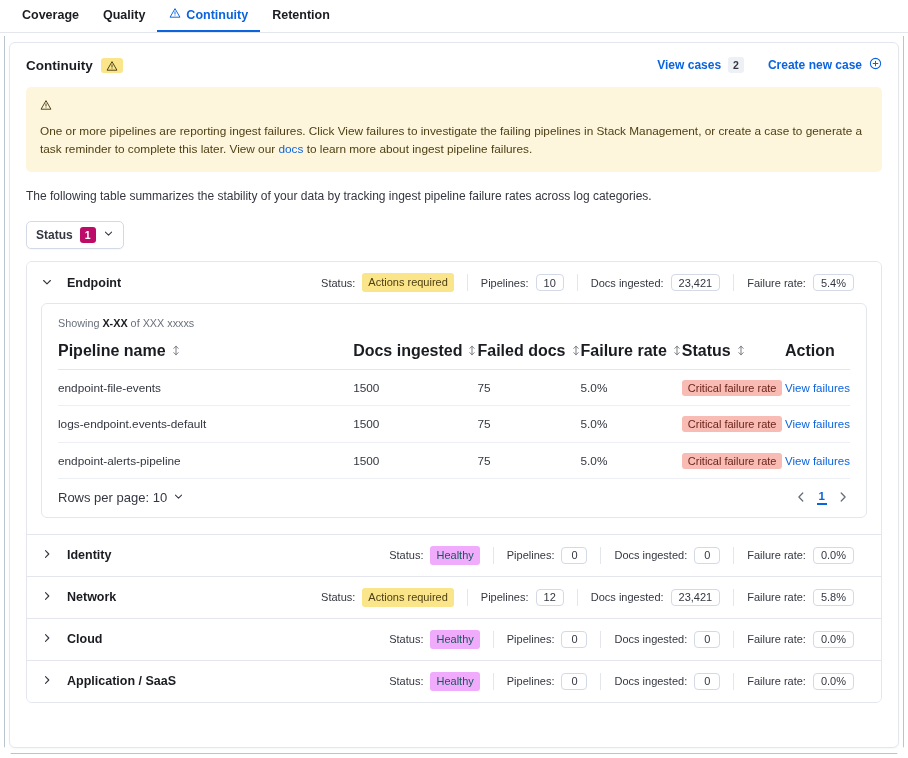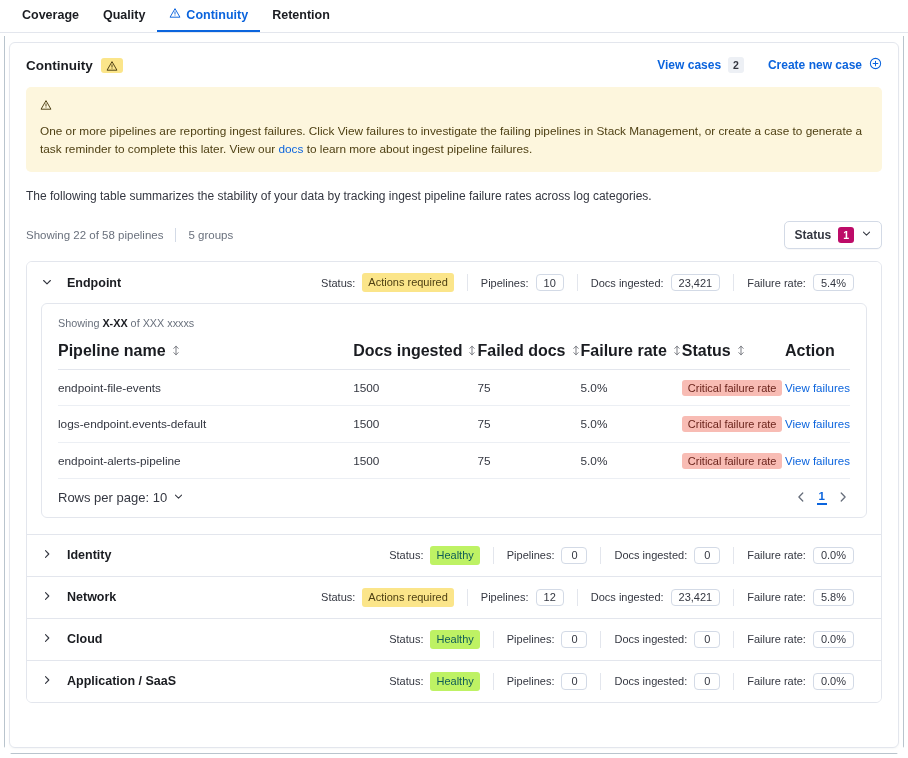--- a/index.html
+++ b/index.html
@@ -115,21 +115,21 @@
   .stat-val {
     font-size:11px; color:#343741; border:1px solid #d3dae6;
     border-radius:4px; padding:1.5px 7px; background:#fff; min-width:26px; text-align:center;
   }
   .stat-div { width:1px; height:17px; background:#e3e6ed; }
   .badge {
     font-size:11px; border-radius:3px; padding:2px 6px; line-height:1.3;
     white-space:nowrap;
   }
   .badge.warn { background:#fbe58a; color:#4d3f12; }
-  .badge.ok   { background:#bef264; color:#0f5c57; }
+  .badge.ok   { background:#f0abfc; color:#0f5c57; }
   .badge.crit { background:#f8bcb4; color:#6b241c; }
 
   .group-body { padding: 0 14px 16px 14px; background:#fff; }
   .inner-card {
     border:1px solid #e3e6ed; border-radius:6px; background:#fff;
     padding: 13px 16px 0 16px;
   }
   .showing { font-size:10.8px; color:#6a717d; margin-bottom:13px; }
   .showing b { color:#1a1c21; }
 
@@ -233,25 +233,20 @@
         </span>
       </div>
       <div class="callout-body">
         <span>One or more pipelines are reporting ingest failures. Click View failures to investigate the failing pipelines in Stack Management, or create a case to generate a task reminder to complete this later. View our </span><a href="#">docs</a><span> to learn more about ingest pipeline failures.</span>
       </div>
     </div>
 
     <div class="desc">The following table summarizes the stability of your data by tracking ingest pipeline failure rates across log categories.</div>
 
     <div class="meta-row">
-      <div class="meta-left">
-        <span>Showing 22 of 58 pipelines</span>
-        <span class="meta-sep"></span>
-        <span>5 groups</span>
-      </div>
       <div class="status-filter">
         <span>Status</span>
         <span class="pink-badge">1</span>
         <span>
           <svg class="chev" viewBox="0 0 16 16" fill="none" stroke="#343741" stroke-width="1.5" stroke-linecap="round" stroke-linejoin="round">
               <path d="M3.5 6 8 10.4 12.5 6"></path>
             </svg>
         </span>
       </div>
     </div>

